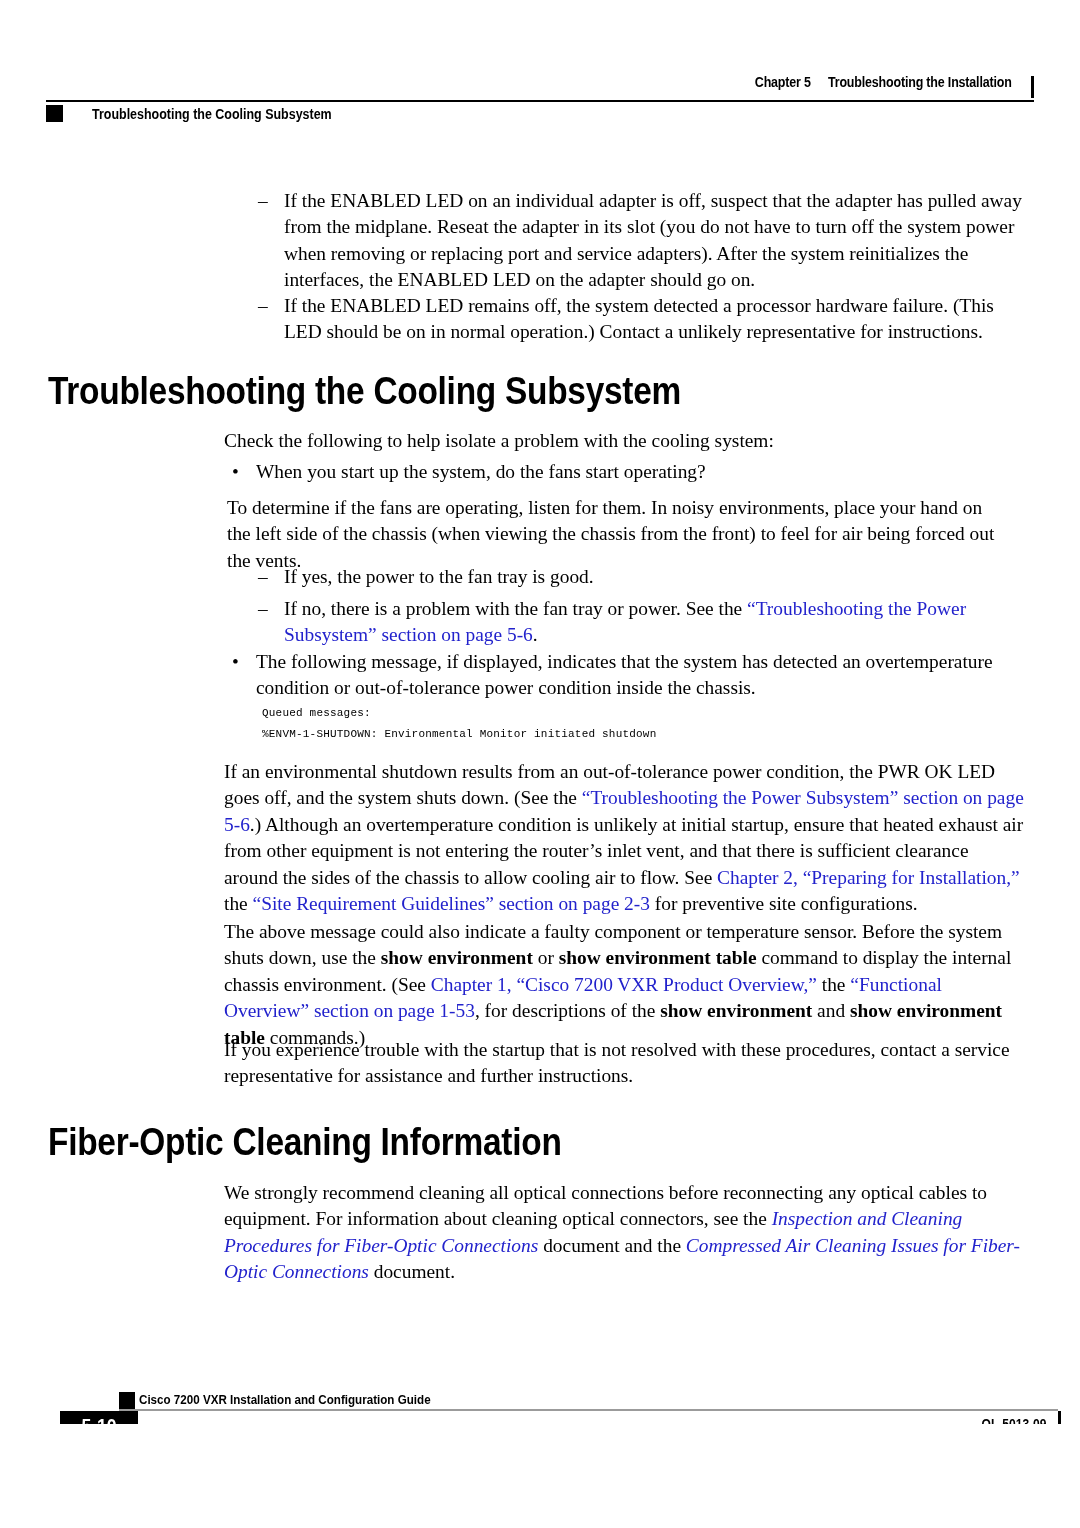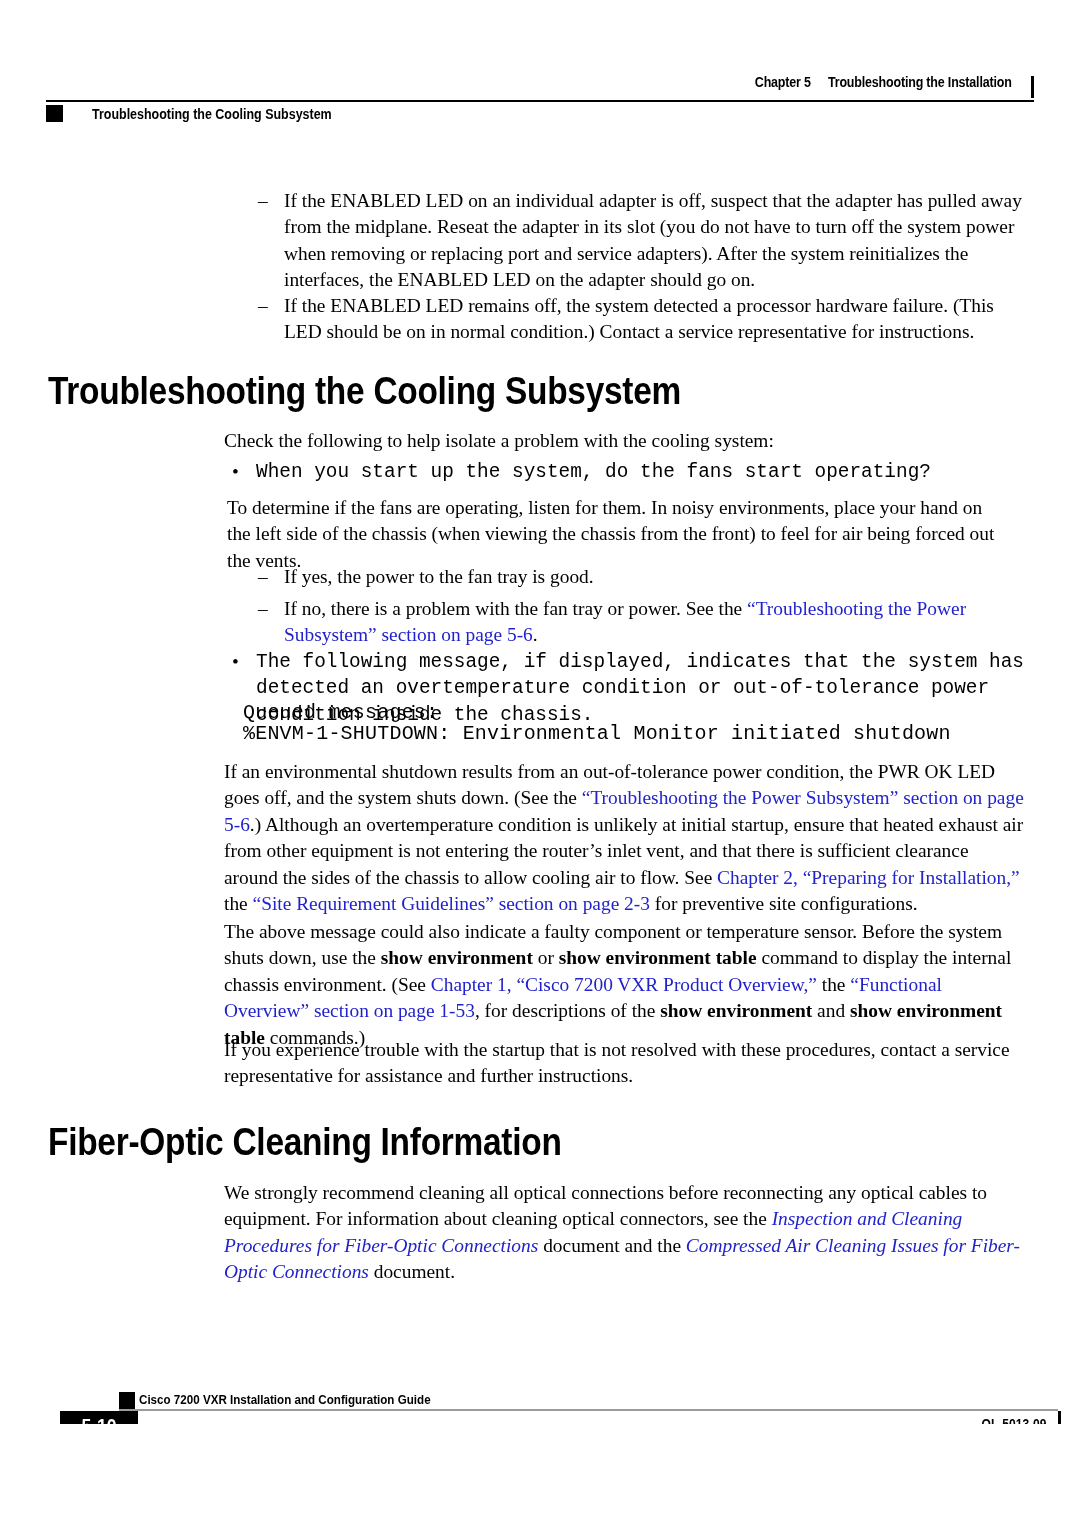--- a/index.html
+++ b/index.html
@@ -116,36 +116,36 @@
   .mark {
     position: absolute;
     left: 0;
     top: 0;
     width: 26px;
     text-align: left;
     font-size: 19.4px;
     line-height: 26.4px;
   }
   .marked { padding-left: 26px; box-sizing: border-box; }
-  .bullet .marked { padding-left: 24px; font-family: Liberation Mono, monospace; }
+  .bullet .marked { padding-left: 24px; }
 
   .link {
     color: #2222cc;
   }
   .link-i {
     color: #2222cc;
     font-style: italic;
   }
   .bold { font-weight: bold; }
 
   .code {
     position: absolute;
-    left: 243px;
+    left: 262px;
     font-family: "Liberation Mono", "DejaVu Sans Mono", monospace;
-    font-size: 20px;
+    font-size: 11px;
     line-height: 22.5px;
     letter-spacing: 0.2px;
     white-space: pre;
     color: #000;
   }
 
   
   .footer {
     position: absolute;
     left: 0;
@@ -239,21 +239,21 @@
 
   <div class="content">
 
     <div class="para dash" style="top:188px;">
       <span class="mark">–</span>
       <div class="marked">If the ENABLED LED on an individual adapter is off, suspect that the adapter has pulled away from the midplane. Reseat the adapter in its slot (you do not have to turn off the system power when removing or replacing port and service adapters). After the system reinitializes the interfaces, the ENABLED LED on the adapter should go on.</div>
     </div>
 
     <div class="para dash" style="top:293px;">
       <span class="mark">–</span>
-      <div class="marked">If the ENABLED LED remains off, the system detected a processor hardware failure. (This LED should be on in normal condition.) Contact a service representative for instructions.</div>
+      <div class="marked">If the ENABLED LED remains off, the system detected a processor hardware failure. (This LED should be on in normal operation.) Contact a unlikely representative for instructions.</div>
     </div>
 
     <div class="h1" style="top:372px;">Troubleshooting the Cooling Subsystem</div>
 
     <div class="para body" style="top:428px;">Check the following to help isolate a problem with the cooling system:</div>
 
     <div class="para bullet" style="top:459px;">
       <span class="mark">•</span>
       <div class="marked">When you start up the system, do the fans start operating?</div>
     </div>

